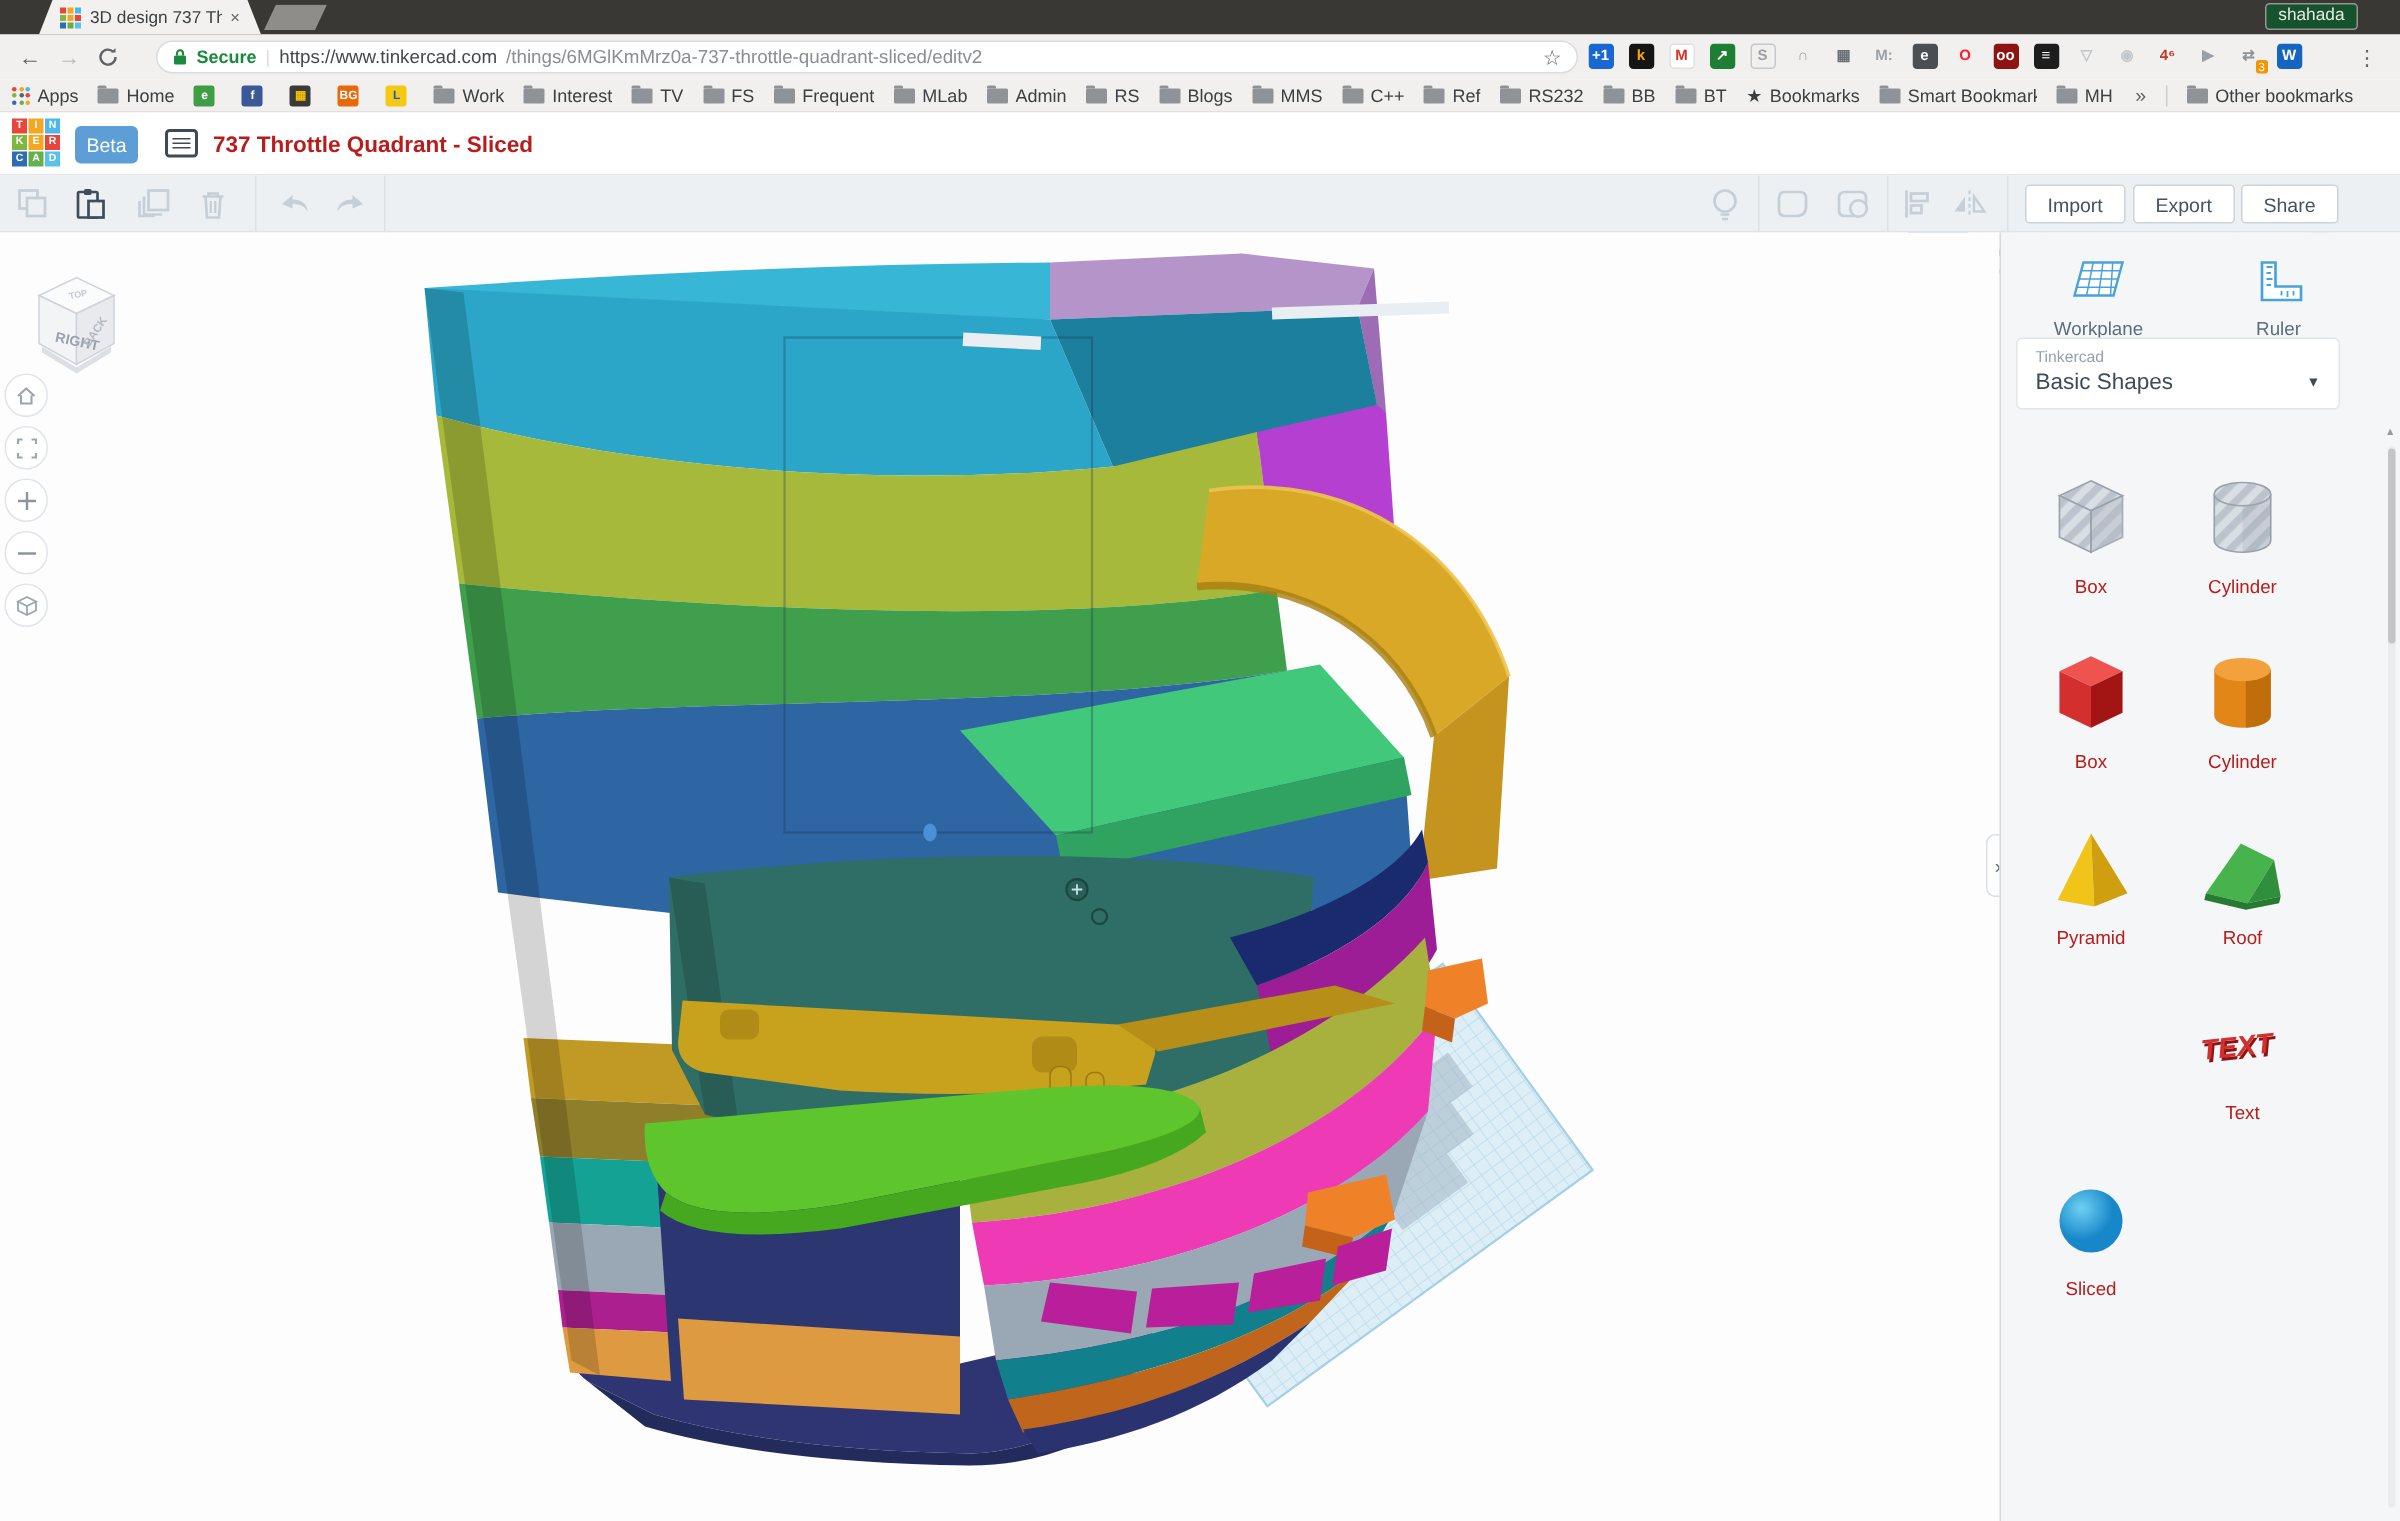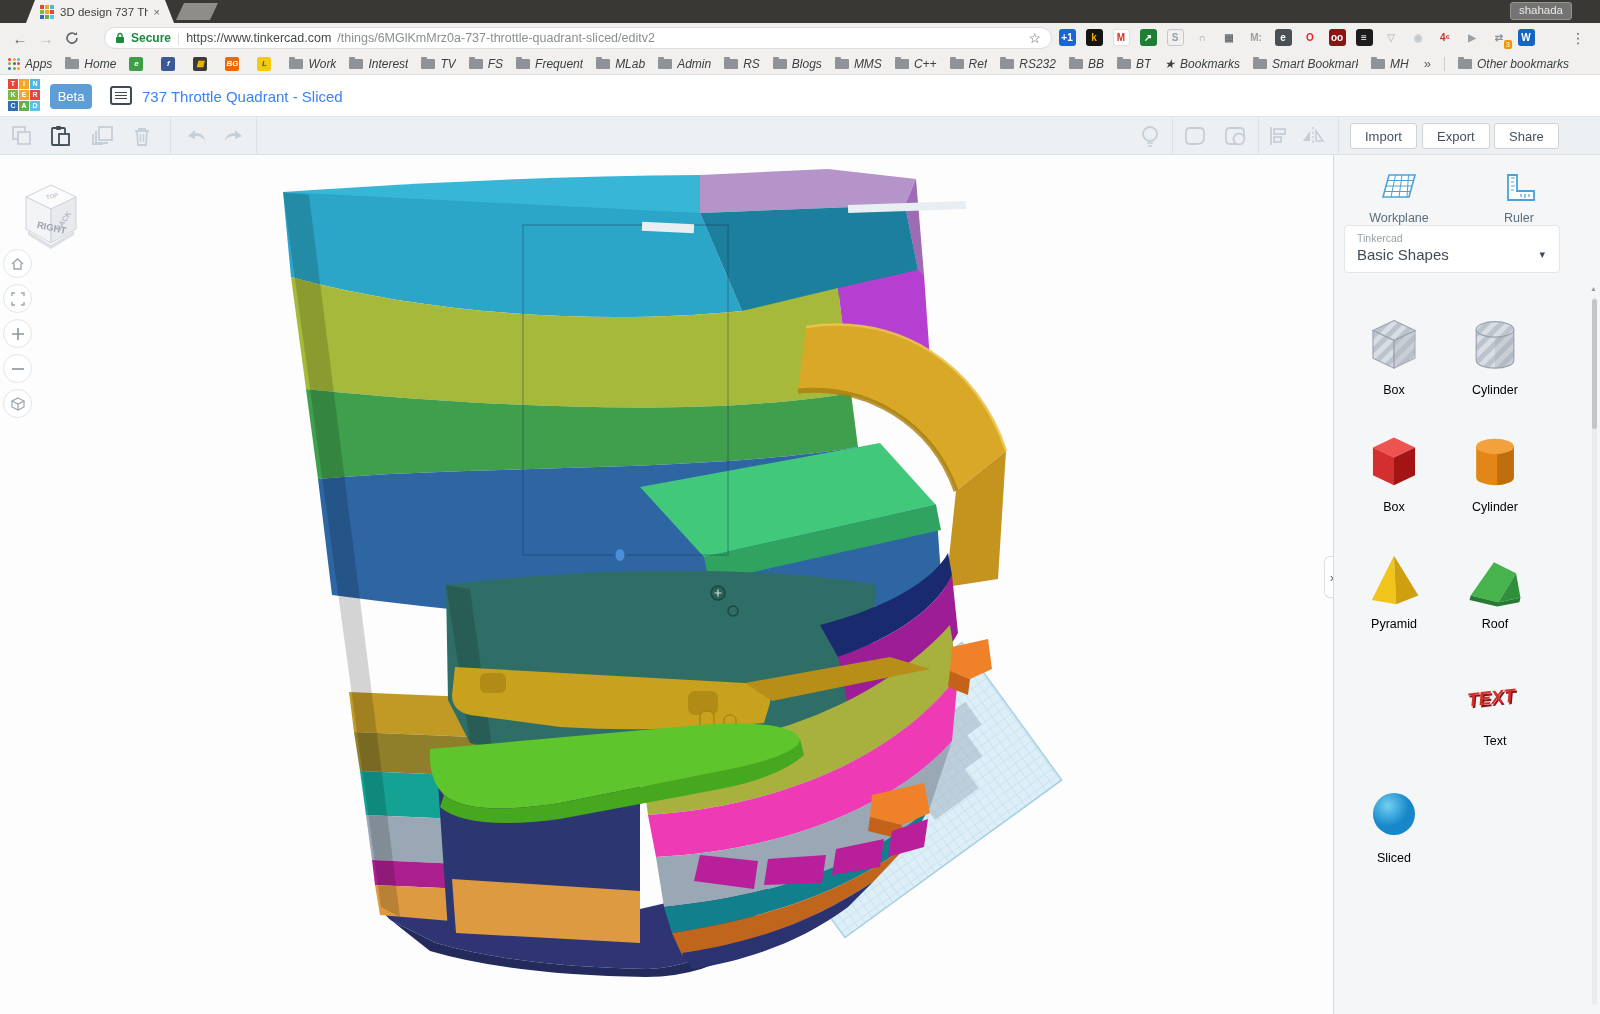--- a/index.html
+++ b/index.html
@@ -9,21 +9,21 @@
   
   #titlebar { position:absolute; left:0; top:0; width:1600px; height:23px; background:#3a3834; }
   #tab { position:absolute; left:26px; top:0; width:148px; height:23px; background:#f2f1ef;
          clip-path:polygon(0 100%, 9px 0, calc(100% - 9px) 0, 100% 100%);
          display:flex; align-items:center; padding:0 14px; gap:6px; }
   #tab .ttl { font-size:11.5px; color:#3c4043; white-space:nowrap; overflow:hidden; max-width:96px; }
   #tab .cls { font-size:11px; color:#5f6368; margin-left:auto; cursor:pointer; }
   #tabstub { position:absolute; left:176px; top:3px; width:42px; height:17px; background:#8f8d89;
              clip-path:polygon(8px 0, 100% 0, calc(100% - 8px) 100%, 0 100%); }
   #userbox { position:absolute; right:28px; top:2px; height:18px; padding:1px 8px; border:1px solid #98948e;
-             border-radius:3px; color:#ece9e4; font-size:11.5px; background:#737373; }
+             border-radius:3px; color:#ece9e4; font-size:11.5px; background:#14532d; }
   .favgrid { display:grid; grid-template-columns:repeat(3,4px); grid-auto-rows:4px; gap:1px; }
   .favgrid i { display:block; }
   .favgrid.big { grid-template-columns:repeat(3,10px); grid-auto-rows:10px; gap:1px; }
   .favgrid.big i { color:#fff; font-size:7px; font-weight:bold; line-height:10px; text-align:center; font-style:normal; }
 
   
   #navbar { position:absolute; left:0; top:23px; width:1600px; height:30px; background:#f1f0ee; }
   .navbtn { position:absolute; top:3px; width:24px; height:24px; display:flex; align-items:center; justify-content:center;
             font-size:15px; color:#5f6368; border-radius:50%; cursor:pointer; }
   .navbtn.dis { color:#b9b7b3; }
@@ -41,39 +41,39 @@
   .xbadge { position:absolute; right:-4px; bottom:-3px; background:#f59300; color:#fff; font-size:8px; font-style:normal;
             padding:0 2px; border-radius:2px; line-height:9px; }
   #menudots { position:absolute; left:1568px; top:3px; width:20px; height:24px; text-align:center; font-size:14px;
               color:#5f6368; line-height:24px; cursor:pointer; }
 
   
   #bmbar { position:absolute; left:0; top:53px; width:1600px; height:22px; background:#f1f0ee; border-bottom:1px solid #e2e0dd;
            display:flex; align-items:center; padding:0 8px; gap:13px; font-size:12px; color:#3c4043; overflow:hidden; }
   .appsgrid { display:grid; grid-template-columns:repeat(3,3px); grid-auto-rows:3px; gap:1.5px; }
   .appsgrid i { border-radius:50%; }
-  .bm { display:flex; align-items:center; gap:5px; cursor:pointer; white-space:nowrap;font-style:italic; }
+  .bm { display:flex; align-items:center; gap:5px; cursor:pointer; white-space:nowrap; }
   .bm-folder { width:14px; height:10px; background:#8f9398; border-radius:1px; position:relative; display:inline-block; }
   .bm-folder::before { content:""; position:absolute; left:0; top:-2px; width:6px; height:2px; background:#8f9398;
                        border-radius:1px 1px 0 0; }
   .bm-star { color:#3c4043; font-size:12px; }
   .bm-chip { width:14px; height:14px; border-radius:2px; color:#fff; font-size:8px; font-weight:bold; display:flex;
              align-items:center; justify-content:center; }
   .bm-label { overflow:hidden; }
   .bm-ovf { color:#5f6368; font-size:13px; margin-left:2px; cursor:pointer; }
   .bm-div { width:1px; height:14px; background:#cfcdca; }
 
   
   #tkheader { position:absolute; left:0; top:75px; width:1600px; height:42px; background:#fff; border-bottom:1px solid #e4e7ea; }
   #beta { position:absolute; left:50px; top:9px; width:42px; height:25px; background:#5e9ed6; color:#fff; font-size:13px;
           border:none; border-radius:4px; cursor:pointer; }
   #listicon { position:absolute; left:110px; top:11px; width:22px; height:19px; border:2px solid #3e4a55; border-radius:3px;
               display:flex; flex-direction:column; justify-content:space-evenly; padding:2px 3px; cursor:pointer; }
   #listicon i { height:1.5px; background:#3e4a55; }
-  #doctitle { position:absolute; left:142px; top:13px; font-size:15px; font-weight:normal; color:#3b82f6; }
+  #doctitle { position:absolute; left:142px; top:13px; font-size:15px; font-weight:bold; color:#b91c1c; }
   #gridbtn { position:absolute; left:1272px; top:77px; width:40px; height:40px; background:#4a90d2; display:flex;
              align-items:center; justify-content:center; cursor:pointer; }
   #gridbtn .g { display:grid; grid-template-columns:repeat(3,5px); grid-auto-rows:5px; gap:1.5px; }
   #gridbtn .g i { background:#fff; }
   .hsep { position:absolute; top:78px; width:1px; height:38px; background:#e7eaed; }
   #whatsnew { position:absolute; left:1404px; top:88px; font-size:13.5px; color:#5a9bd5; cursor:pointer; }
   #avatar { position:absolute; left:1530px; top:79px; width:34px; height:34px; border-radius:50%; background:#bcdde9;
             overflow:hidden; cursor:pointer; }
 
   
@@ -94,21 +94,21 @@
   
   #panel { position:absolute; left:1333px; top:155px; width:267px; height:859px; background:#f4f6f7; border-left:1px solid #d7dbdf; }
   .ptool { position:absolute; top:18px; width:90px; text-align:center; cursor:pointer; }
   .ptool .lbl { font-size:12.5px; color:#5d6d7c; margin-top:4px; }
   #libcard { position:absolute; left:10px; top:70px; width:216px; height:48px; background:#fff; border:1px solid #e2e6e9;
              border-radius:4px; padding:6px 12px; cursor:pointer; }
   #libcard .brand { font-size:10.5px; color:#97a1ab; }
   #libcard .name { font-size:15px; color:#3f4b57; margin-top:2px; }
   #libcard .car { position:absolute; right:14px; top:22px; font-size:11px; color:#3f4b57; }
   .shape { position:absolute; width:92px; text-align:center; cursor:pointer; }
-  .shape .lbl { font-size:12.5px; color:#000000; margin-top:2px; }
+  .shape .lbl { font-size:12.5px; color:#b91c1c; margin-top:2px; }
   #pscroll { position:absolute; right:2px; top:130px; width:8px; height:720px; }
   #pscroll .tr { position:absolute; left:2px; top:12px; width:5px; height:708px; background:#ececec; border-radius:3px; }
   #pscroll .th { position:absolute; left:2px; top:14px; width:5px; height:130px; background:#c5c5c5; border-radius:3px; }
   #pscroll .up { position:absolute; left:0; top:0; font-size:7px; color:#9a9a9a; }
 </style>
 </head>
 <body>
 
 <div id="titlebar">
   <div id="tab">

